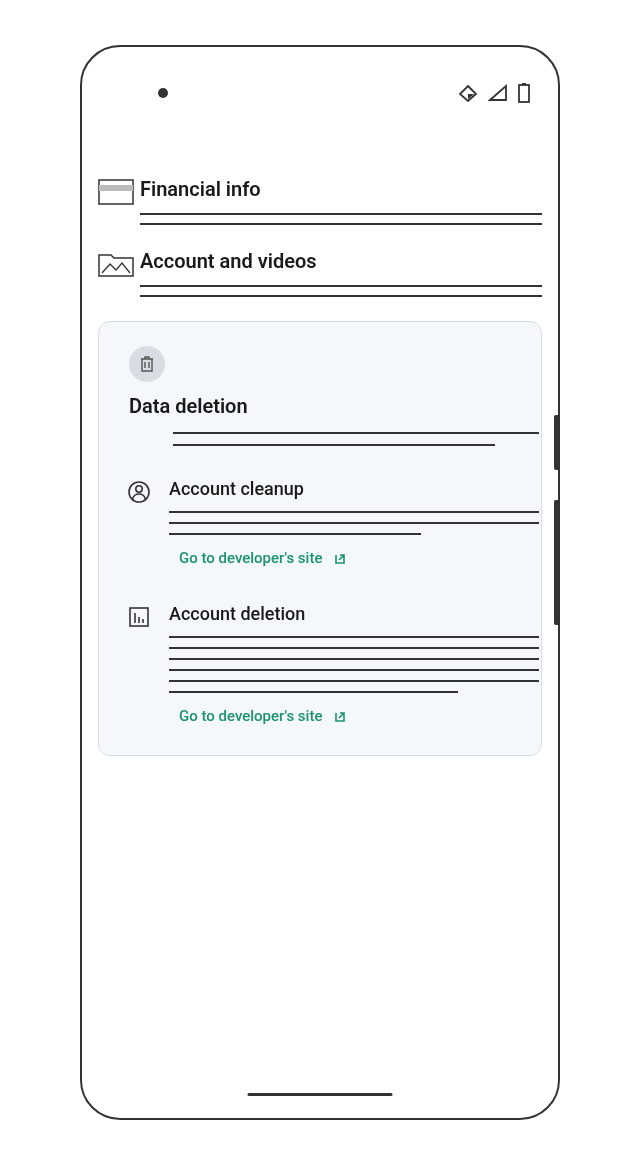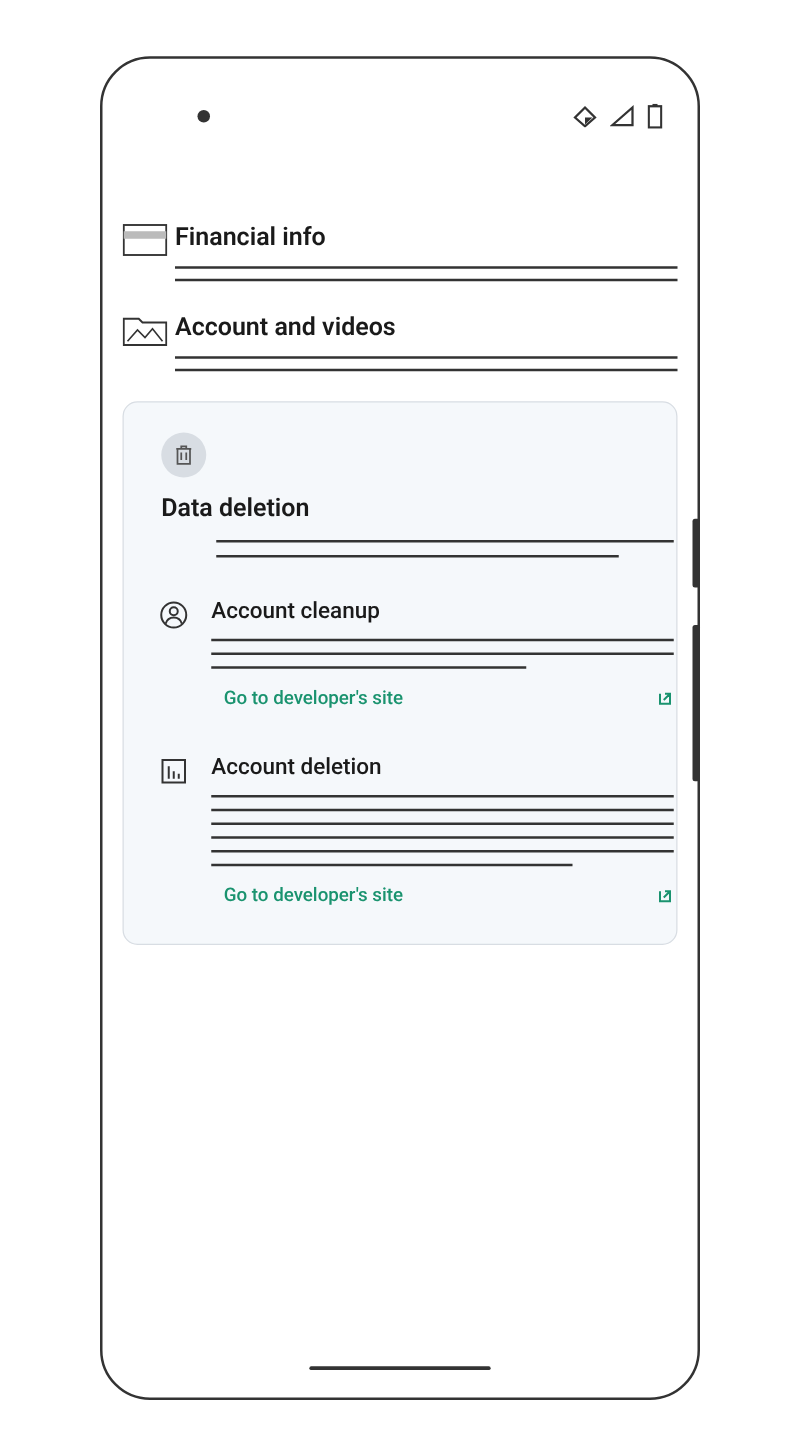--- a/index.html
+++ b/index.html
@@ -123,21 +123,20 @@
       margin-bottom: 32px;
     }
     .subsection {
       display: flex;
       align-items: flex-start;
       gap: 18px;
       margin-bottom: 12px;
     }
     .subsection + .link-row {
       margin-bottom: 36px;
-      justify-content: space-between;
     }
     .subsection-icon {
       flex-shrink: 0;
       width: 24px;
       height: 24px;
       margin-left: 10px;
       margin-top: 2px;
     }
     .subsection-body { flex: 1; }
     .subsection-title {

